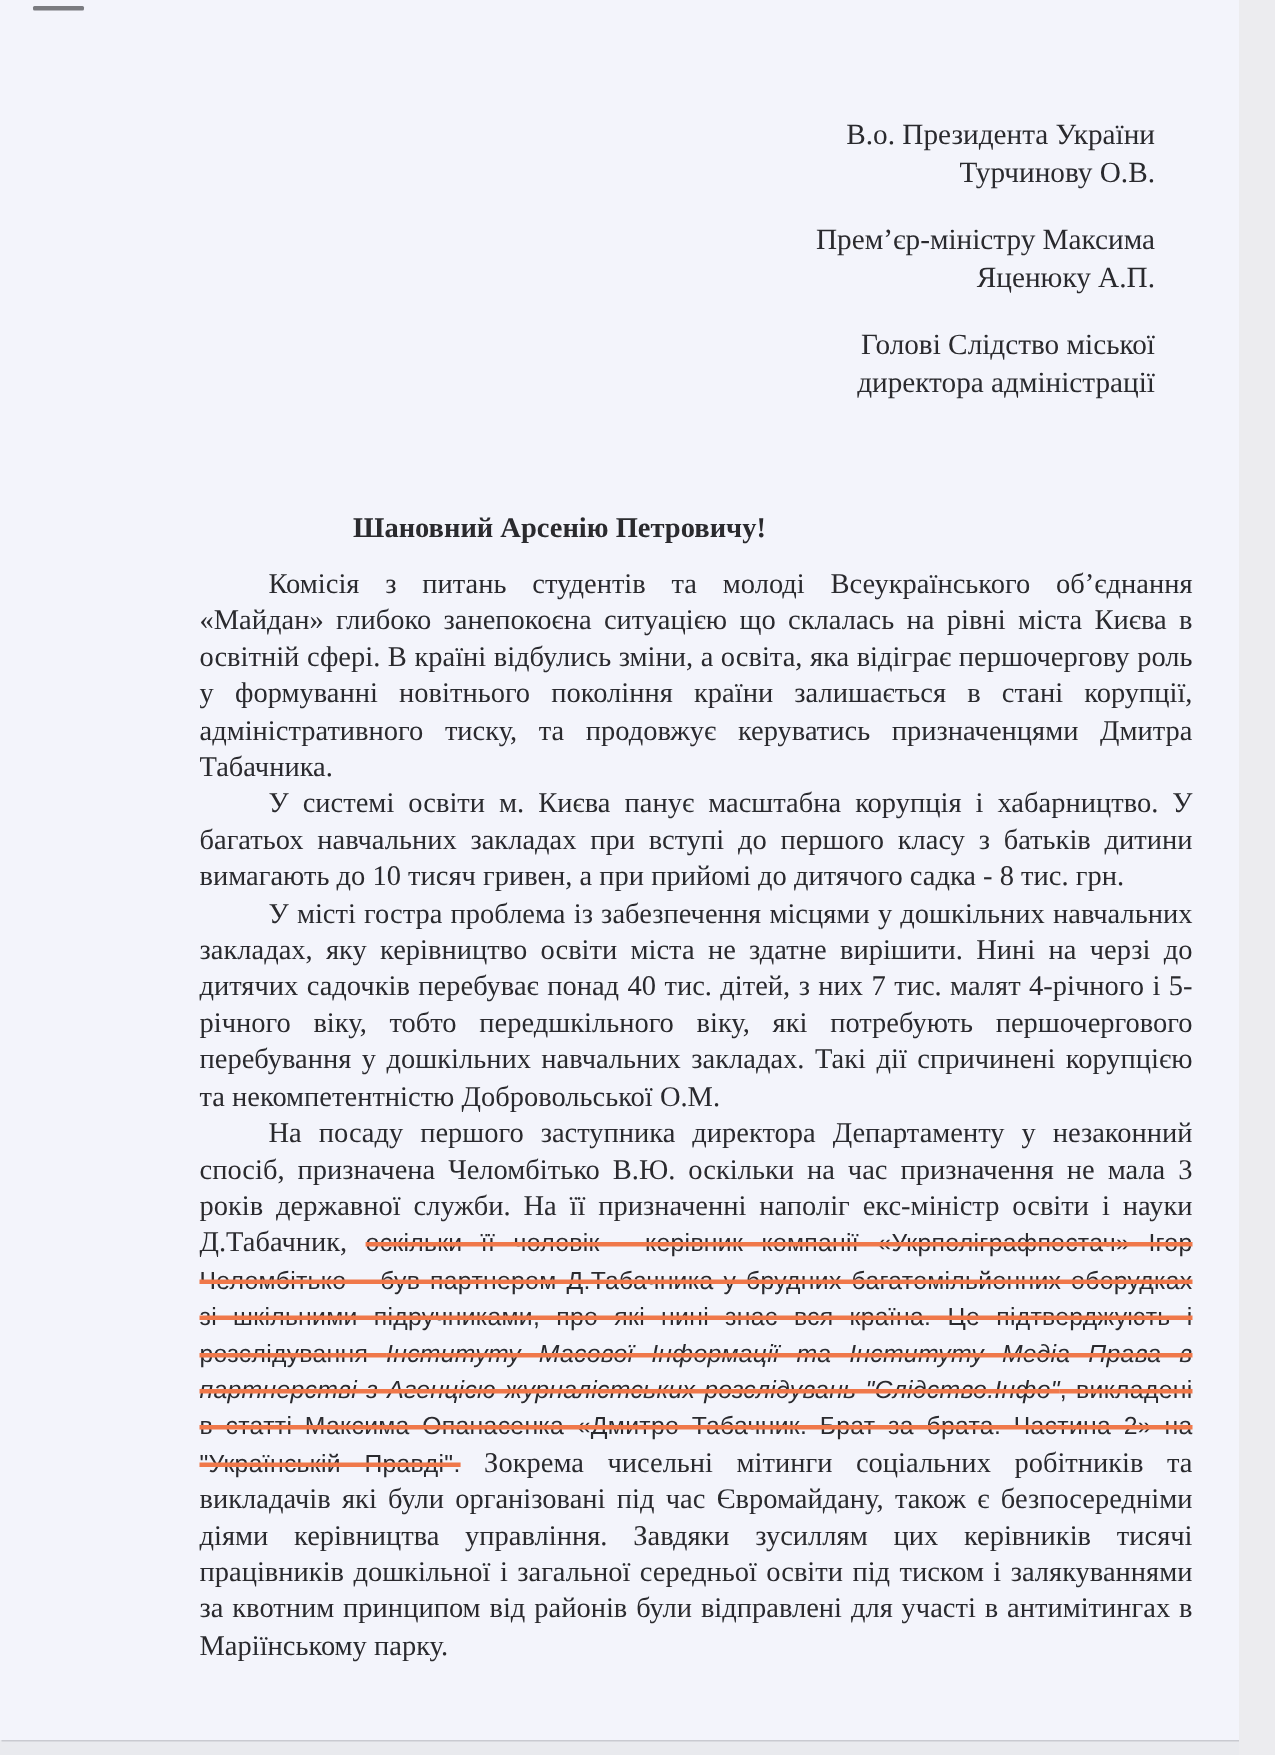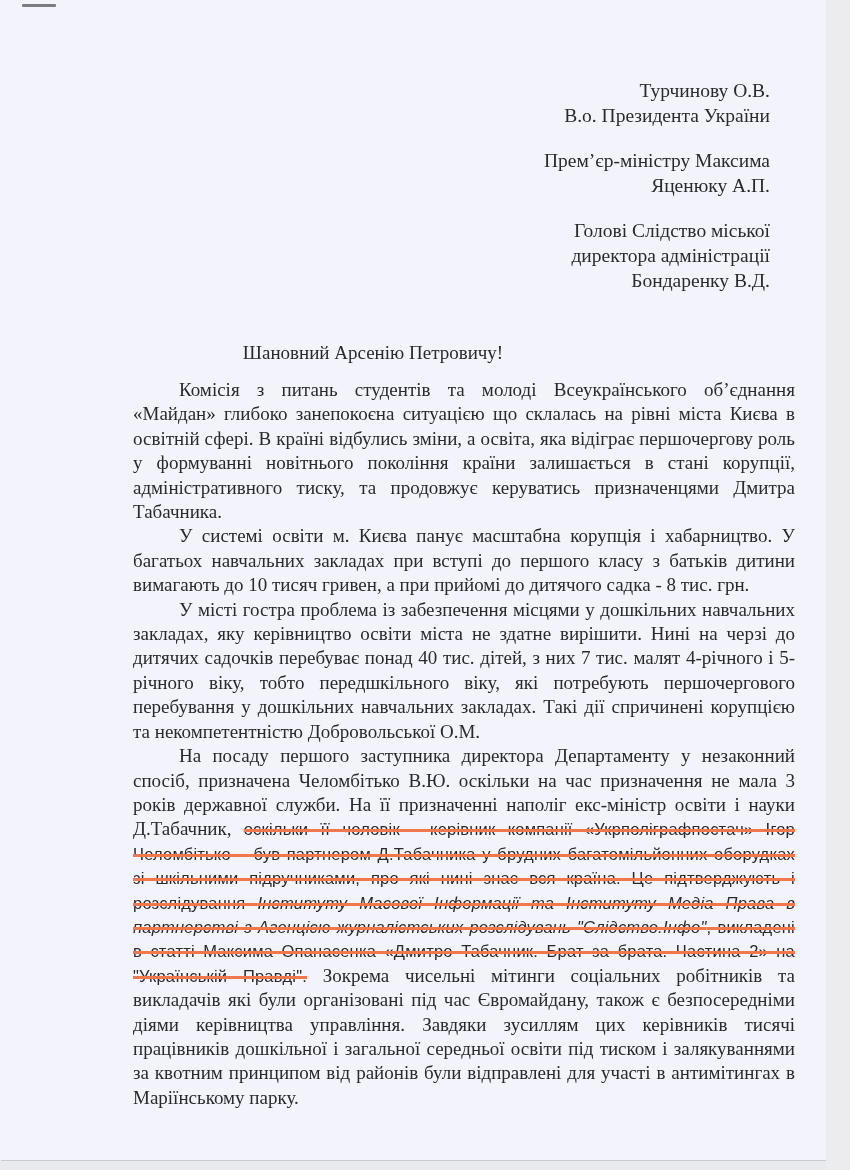--- a/index.html
+++ b/index.html
@@ -25,21 +25,21 @@
     background: #7a7b80; border-radius: 1px;
   }
   .addressee {
     position: absolute; right: 56px; top: 78px;
     text-align: right; font-size: 19.5px; line-height: 25px;
   }
   .addressee .block { margin-bottom: 20px; }
   .addressee .block div { white-space: nowrap; }
   .salutation {
     position: absolute; left: 0; width: 826px; top: 342px;
-    text-align: center; font-weight: normal; font-size: 19px;
+    text-align: center; font-weight: bold; font-size: 19px;
     padding-left: 0; box-sizing: border-box;
   }
   .salutation span { position: relative; left: -40px; }
   .body-text {
     position: absolute; left: 112px; top: 378px; width: 662px;
     font-size: 19px; line-height: 24.4px; text-align: justify; margin-left: 21px;
   }
   .body-text p { margin: 0; text-indent: 46px; }
   .struck {
     text-decoration: line-through;
@@ -52,31 +52,30 @@
   .struck i { font-style: italic; }
 </style>
 </head>
 <body>
 
 <div class="page">
   <div class="staple"></div>
 
   <div class="addressee">
     <div class="block">
+      <div>В.о. Президента України</div>
       <div>Турчинову О.В.</div>
-      <div>В.о. Президента України</div>
     </div>
     <div class="block">
       <div>Прем’єр-міністру Максима</div>
       <div>Яценюку А.П.</div>
     </div>
     <div class="block">
       <div>Голові Слідство міської</div>
       <div>директора адміністрації</div>
-      <div>Бондаренку В.Д.</div>
     </div>
   </div>
 
   <div class="salutation">
     <span>Шановний Арсенію Петровичу!</span>
   </div>
 
   <div class="body-text">
     <p>Комісія з питань студентів та молоді Всеукраїнського об’єднання «Майдан»  глибоко занепокоєна ситуацією що склалась на рівні міста Києва в освітній сфері. В країні відбулись зміни, а освіта, яка відіграє першочергову роль у формуванні новітнього покоління країни залишається в стані корупції, адміністративного тиску, та продовжує керуватись призначенцями Дмитра Табачника.</p>
     <p>У системі освіти м. Києва панує  масштабна корупція і хабарництво. У багатьох навчальних закладах при  вступі до першого класу з батьків дитини вимагають до 10 тисяч гривен, а при прийомі до дитячого садка - 8 тис. грн.</p>

